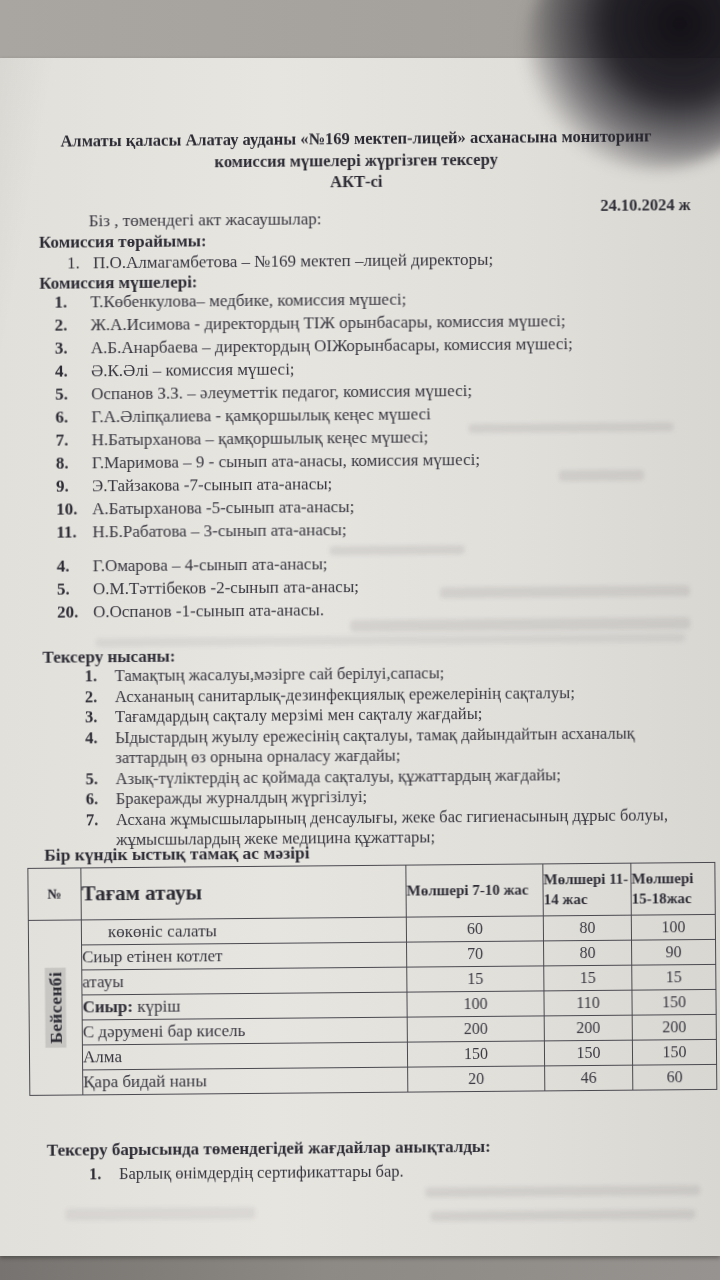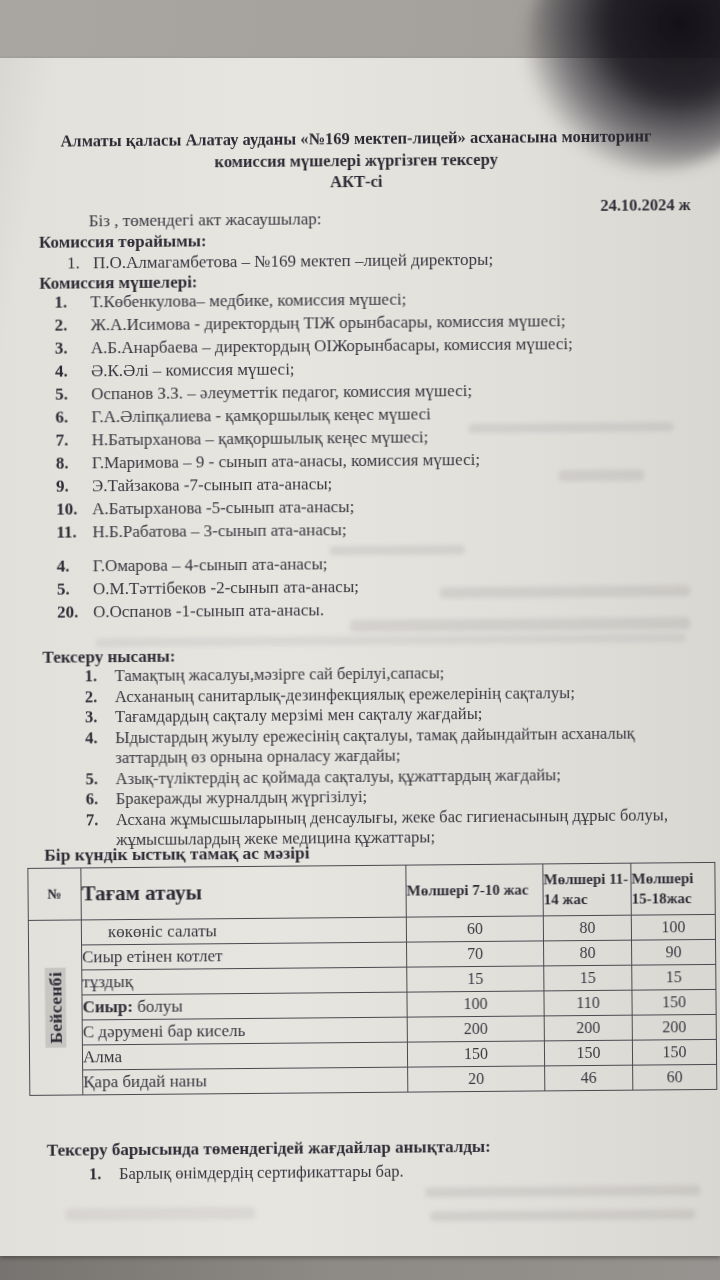--- a/index.html
+++ b/index.html
@@ -225,27 +225,27 @@
           <td class="val">80</td>
           <td class="val">100</td>
         </tr>
         <tr class="body">
           <td class="dish"><b></b><span>Сиыр етінен котлет</span></td>
           <td class="val">70</td>
           <td class="val">80</td>
           <td class="val">90</td>
         </tr>
         <tr class="body">
-          <td class="dish"><b></b><span>тұздық</span></td>
+          <td class="dish"><b></b><span>атауы</span></td>
           <td class="val">15</td>
           <td class="val">15</td>
           <td class="val">15</td>
         </tr>
         <tr class="body">
-          <td class="dish"><b>Сиыр:</b><span> болуы</span></td>
+          <td class="dish"><b>Сиыр:</b><span> күріш</span></td>
           <td class="val">100</td>
           <td class="val">110</td>
           <td class="val">150</td>
         </tr>
         <tr class="body">
           <td class="dish"><b></b><span>С дәрумені бар кисель</span></td>
           <td class="val">200</td>
           <td class="val">200</td>
           <td class="val">200</td>
         </tr>

